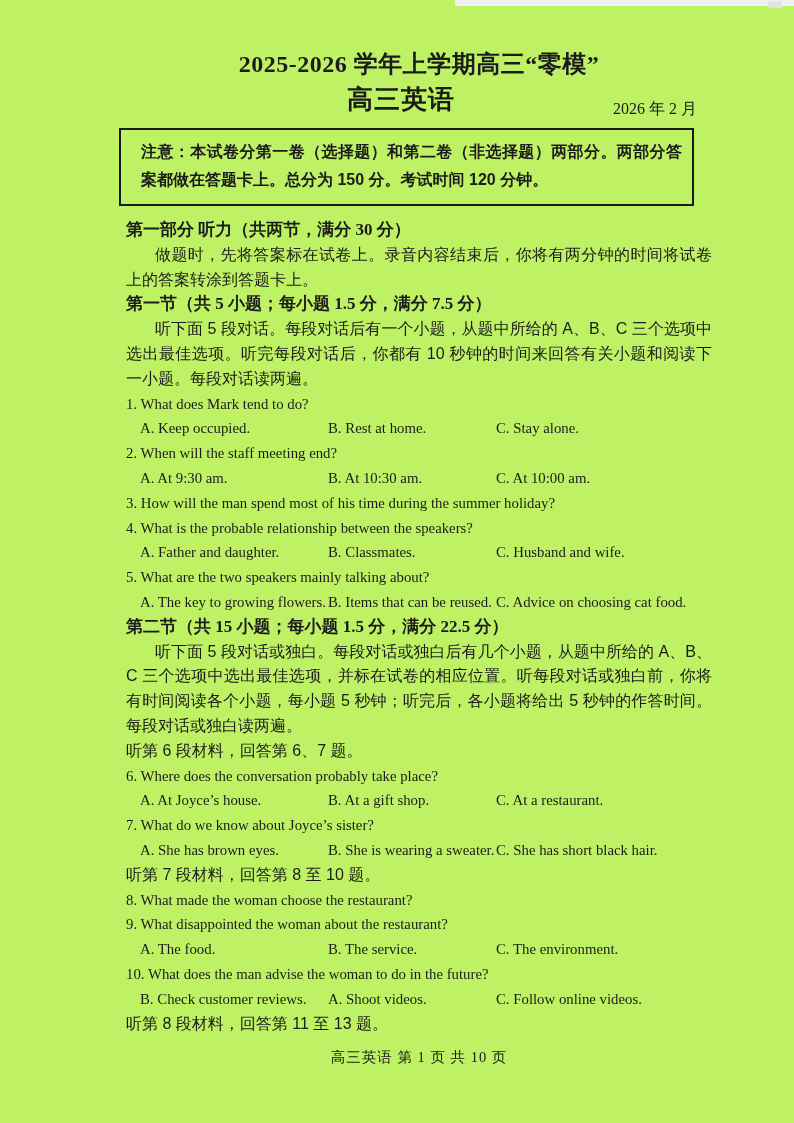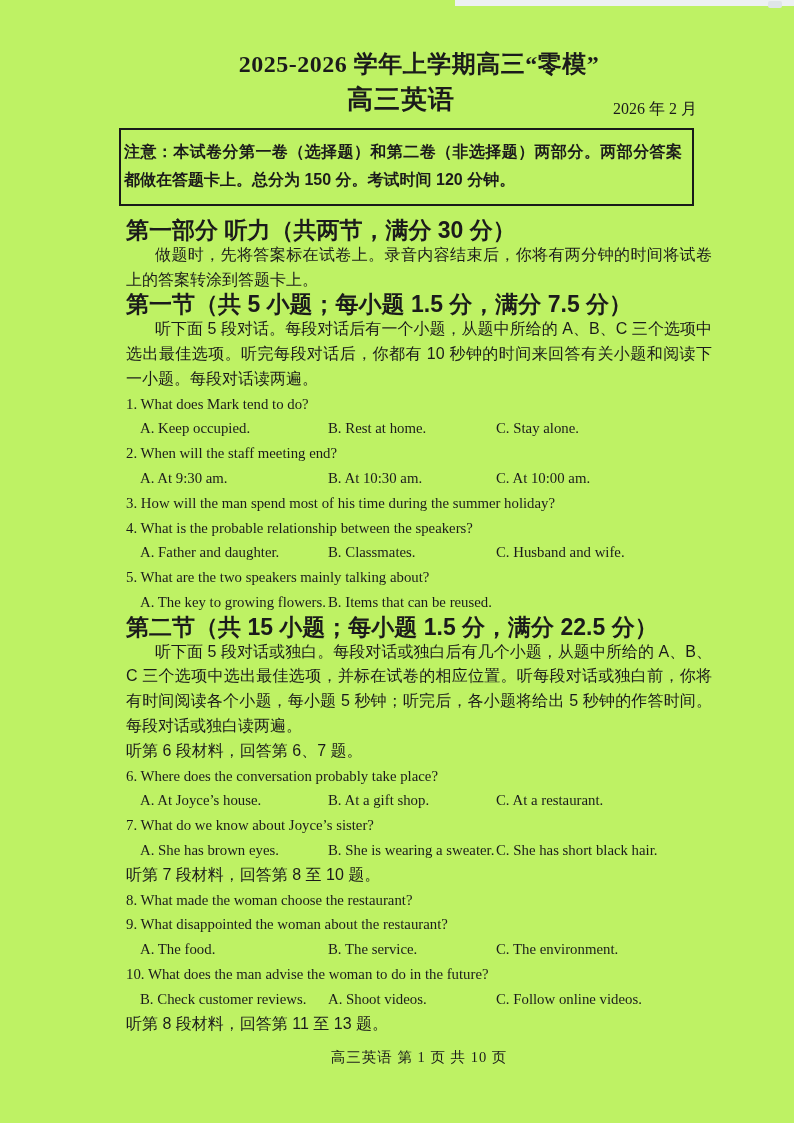--- a/index.html
+++ b/index.html
@@ -32,29 +32,29 @@
   }
   .exam-date{
     position:absolute;top:99px;left:567px;
     font-family:"Liberation Serif","DejaVu Serif",serif;
     font-size:16px;line-height:20px;margin-left:46px;
   }
   .notice-box{
     position:absolute;top:128px;left:119px;width:575px;
     box-sizing:border-box;
     border:2px solid #1a1a1a;
-    padding:8px 10px 10px 3px;
+    padding:8px 10px 10px 20px;
     font-size:16px;font-weight:bold;line-height:28px;
     text-align:justify;
   }
   .content{
     position:absolute;top:218px;left:126px;width:586px;
   }
   .content p{margin:0;line-height:24.8px;}
-  .heading-cn{font-weight:bold;font-size:23px;}
+  .heading-cn{font-weight:bold;font-size:17px;font-family:Liberation Serif, serif;}
   .body-cn{font-size:16px;text-align:justify;}
   .indent{text-indent:29px;}
   .q-text{font-size:14.8px;}
   .opts{
     display:grid;
     grid-template-columns:188px 168px auto;
     padding-left:14px;
     line-height:24.8px;
     font-size:14.8px;
     white-space:nowrap;
@@ -120,20 +120,21 @@
         <span>B. Classmates.</span>
         <span>C. Husband and wife.</span>
       </div>
     </div>
 
     <div>
       <p class="q-text en">5. What are the two speakers mainly talking about?</p>
       <div class="opts en">
         <span>A. The key to growing flowers.</span>
         <span>B. Items that can be reused.</span>
+        <span>C. Advice on choosing cat food.</span>
       </div>
     </div>
 
     <p class="heading-cn">第二节（共 15 小题；每小题 1.5 分，满分 22.5 分）</p>
     <p class="body-cn indent">听下面 5 段对话或独白。每段对话或独白后有几个小题，从题中所给的 A、B、C 三个选项中选出最佳选项，并标在试卷的相应位置。听每段对话或独白前，你将有时间阅读各个小题，每小题 5 秒钟；听完后，各小题将给出 5 秒钟的作答时间。每段对话或独白读两遍。</p>
 
     <p class="body-cn">听第 6 段材料，回答第 6、7 题。</p>
 
     <div>
       <p class="q-text en">6. Where does the conversation probably take place?</p>

